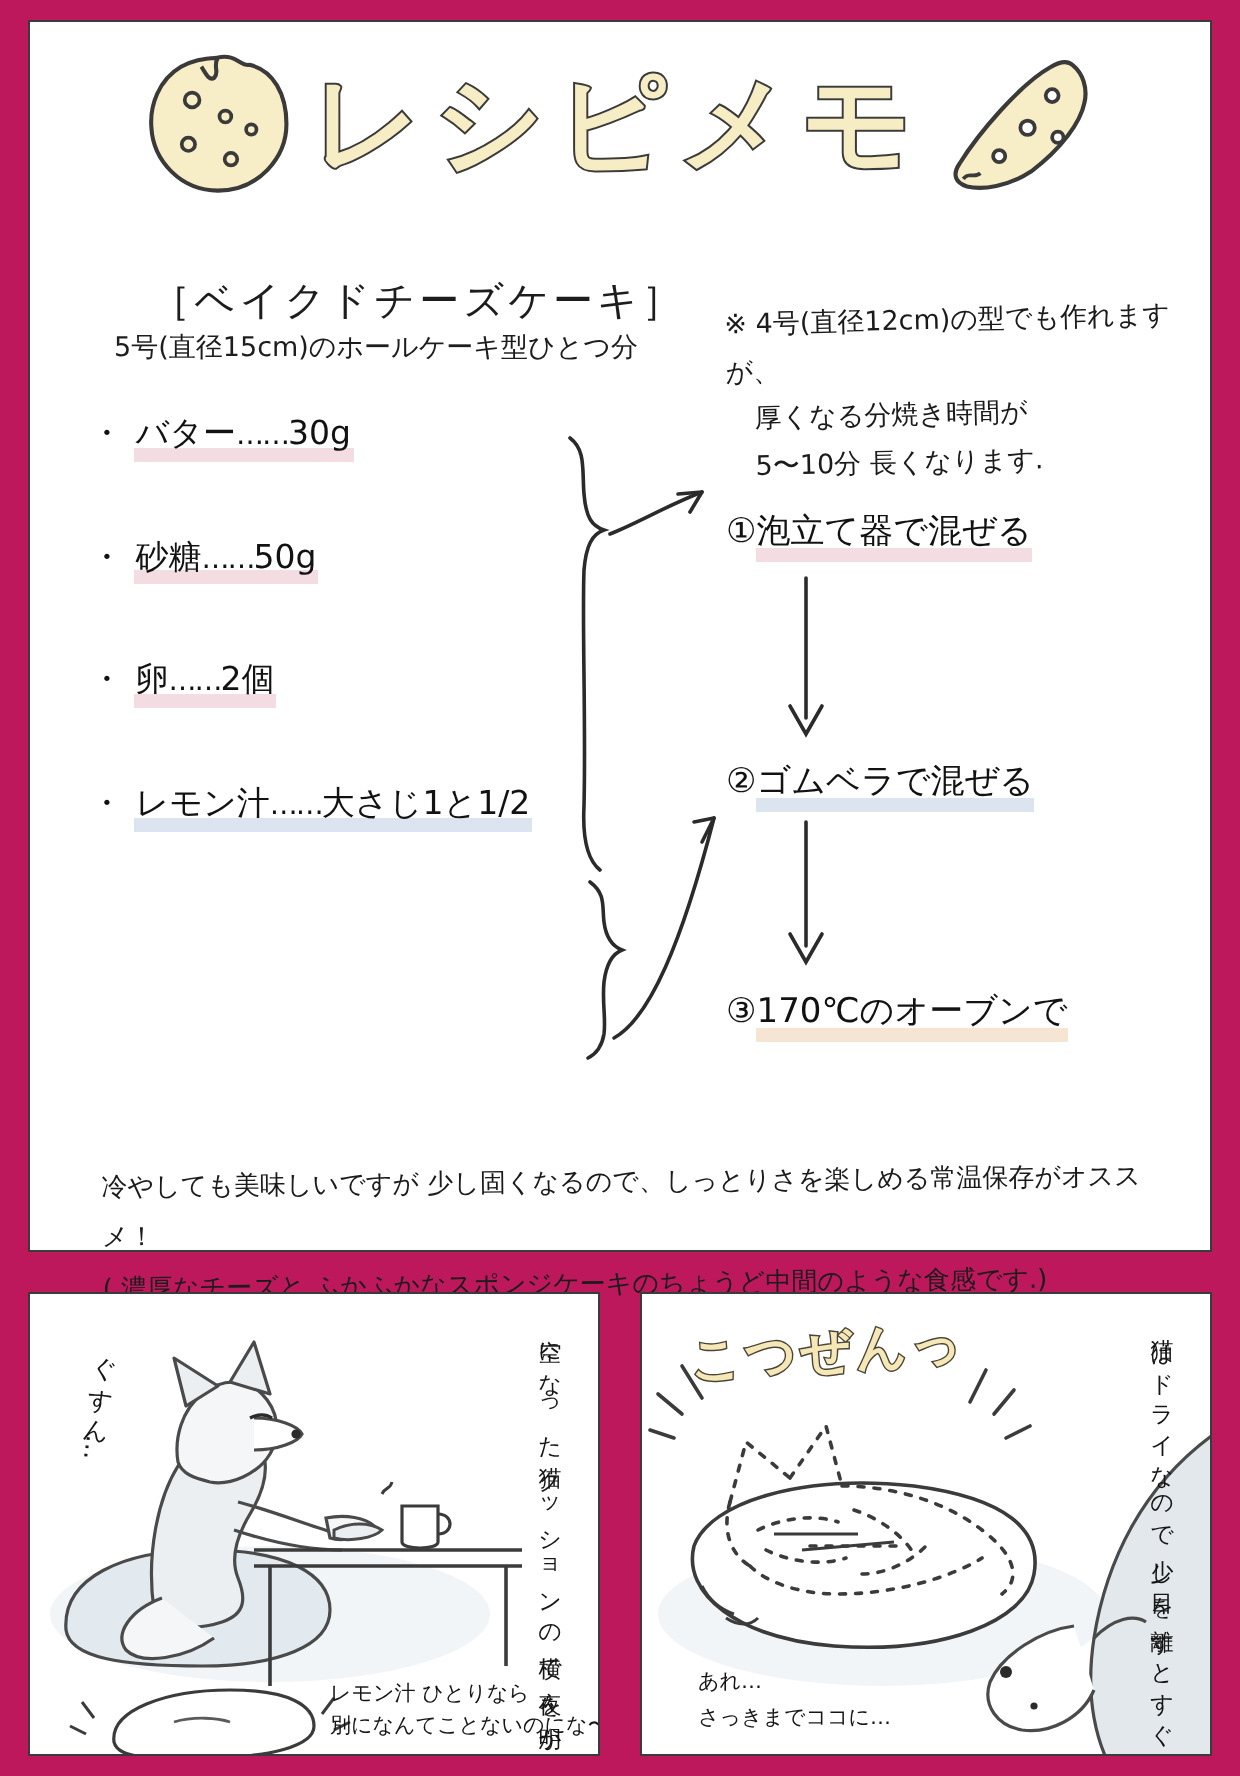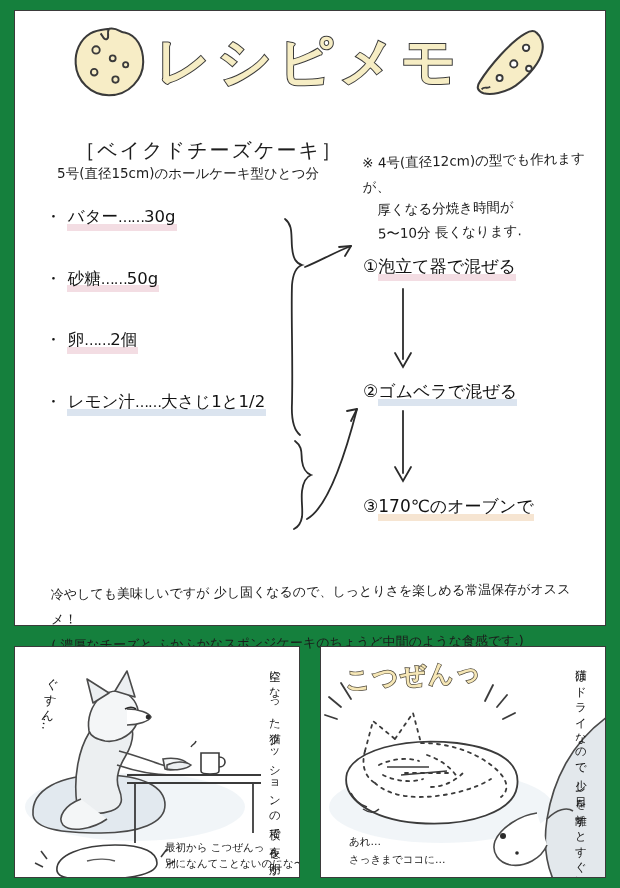--- a/index.html
+++ b/index.html
@@ -5,21 +5,21 @@
   * { box-sizing: border-box; }
   html, body {
     margin: 0; padding: 0;
     background: #ffffff;
     font-family: "DejaVu Sans", "Liberation Sans", sans-serif;
   }
   #page {
     position: relative;
     width: 620px;
     height: 888px;
-    background: #15803d;
+    background: #be185d;
     overflow: hidden;
   }
 
   
   .recipe-card {
     position: absolute;
     left: 14px; top: 10px;
     width: 592px; height: 616px;
     border: 1.5px solid #3b3b3b;
     background: #fff;
@@ -357,21 +357,21 @@
           <path d="M20 216 L28 220"></path>
         <path d="M152 202 L146 210"></path>
           <path d="M160 214 L152 218"></path>
       </g>
     </svg>
 
     <div class="vtext" style="right:14px; top:14px; height:190px;">空になった猫クッションの横で夜を明かすのは少し寂しい</div>
 
     <div class="sfx-vert" style="left:26px; top:22px;">ぐすん…</div>
 
-    <div class="hand" style="left:150px; top:192px;">最初から こつぜんっ</div>
+    <div class="hand" style="left:150px; top:192px;">レモン汁 ひとりなら</div>
     <div class="hand" style="left:150px; top:208px;">別になんてことないのにな〜</div>
   </div>
 
   <div class="panel" id="panel-right">
     <svg width="286" height="232" viewBox="0 0 286 232">
 
       <ellipse cx="120" cy="160" rx="112" ry="36" fill="#eef3f7" opacity="0.85"></ellipse>
 
       <path d="M26 126 C34 104 80 90 136 96 C182 102 200 118 196 140
                C192 164 150 180 96 176 C48 172 20 150 26 126 Z" fill="#ffffff" stroke="#3b3b3b" stroke-width="1.8"></path>

